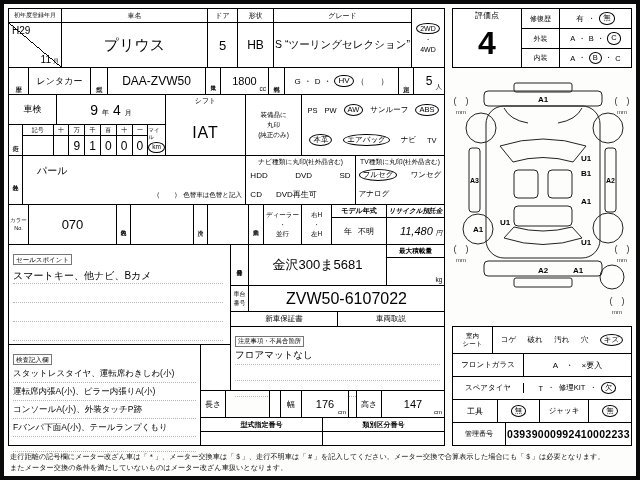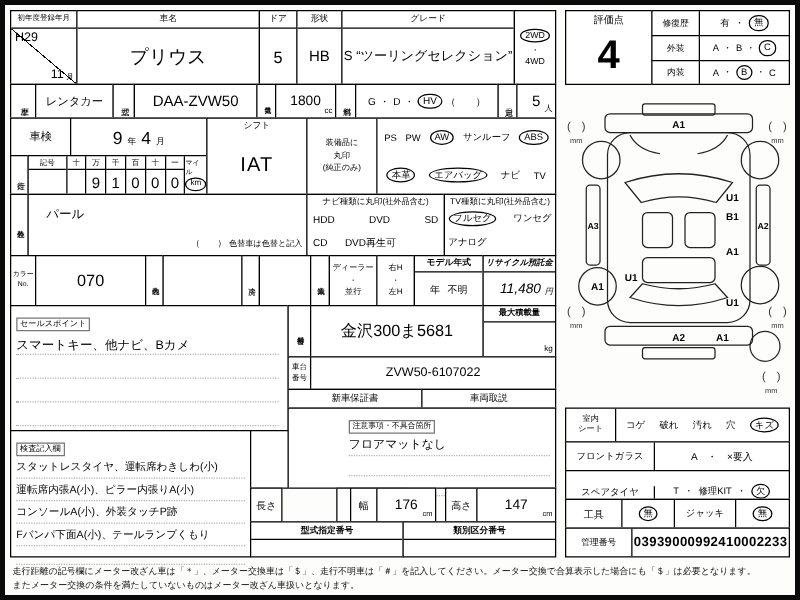--- a/index.html
+++ b/index.html
@@ -261,24 +261,24 @@
     </div>
   <div class="c" style="left:248px;top:244px;width:139px;height:42px;font-size:13px;">金沢300ま5681</div>
   <div class="c col" style="left:386px;top:244px;width:59px;height:42px;">
     <div class="hdbar hd" style="height:13px;font-size:6.6px;font-weight:bold;">最大積載量</div>
     <div style="flex:1;display:flex;align-items:flex-end;justify-content:flex-end;width:94%;padding-bottom:2px;font-size:6.5px;">kg</div>
   </div>
   <div class="c col" style="left:230px;top:285px;width:19px;height:27px;font-size:6px;line-height:1.4;">
     <span>車台</span>
     <span>番号</span>
   </div>
-  <div class="c" style="left:248px;top:285px;width:197px;height:27px;font-size:10px;">ZVW50-6107022</div>
+  <div class="c" style="left:248px;top:285px;width:197px;height:27px;font-size:16px;">ZVW50-6107022</div>
   <div class="c" style="left:230px;top:311px;width:108px;height:16px;font-size:7.5px;">新車保証書</div>
   <div class="c" style="left:337px;top:311px;width:108px;height:16px;font-size:7.5px;">車両取説</div>
-  <div class="c" style="left:230px;top:326px;width:215px;height:65px;align-items:flex-start;justify-content:flex-start;padding-left:44px;">
+  <div class="c" style="left:230px;top:326px;width:215px;height:65px;align-items:flex-start;justify-content:flex-start;">
     <div style="padding:2px 4px;width:100%;box-sizing:border-box;">
       <span class="chip" style="font-size:6.3px;">注意事項・不具合箇所</span>
       <div class="dots" style="font-size:9.5px;margin-top:2px;padding-bottom:2px;">フロアマットなし</div>
       <div class="dots" style="height:15px;"></div>
       <div class="dots" style="height:15px;"></div>
     </div>
   </div>
   <div class="c" style="left:200px;top:344px;width:31px;height:47px;"></div>
 
   <div class="c" style="left:200px;top:390px;width:26px;height:28px;font-size:8px;">長さ</div>
@@ -397,21 +397,21 @@
       <span>破れ</span>
       <span>汚れ</span>
       <span>穴</span>
       <span class="o">キズ</span>
     </div>
   </div>
   <div class="c" style="left:452px;top:353px;width:180px;height:24px;padding:0;align-items:stretch;">
     <div class="nb" style="display:flex;align-items:center;justify-content:center;width:70px;border-right:1px solid #000;font-size:7.5px;">フロントガラス</div>
     <div class="nb" style="display:flex;align-items:center;justify-content:center;flex:1;font-size:8px;">A　・　×要入</div>
   </div>
-  <div class="c" style="left:452px;top:376px;width:180px;height:24px;padding:0;align-items:flex-end;">
+  <div class="c" style="left:452px;top:376px;width:180px;height:24px;padding:0;align-items:center;">
     <div class="nb" style="display:flex;align-items:center;justify-content:center;width:70px;border-right:1px solid #000;font-size:7.5px;">スペアタイヤ</div>
     <div class="nb" style="display:flex;align-items:center;justify-content:center;flex:1;gap:4px;font-size:7.5px;">
       <span>T</span>
       <span>・</span>
       <span>修理KIT</span>
       <span>・</span>
       <span class="o">欠</span>
     </div>
   </div>
   <div class="c" style="left:452px;top:399px;width:180px;height:24px;padding:0;align-items:stretch;">

